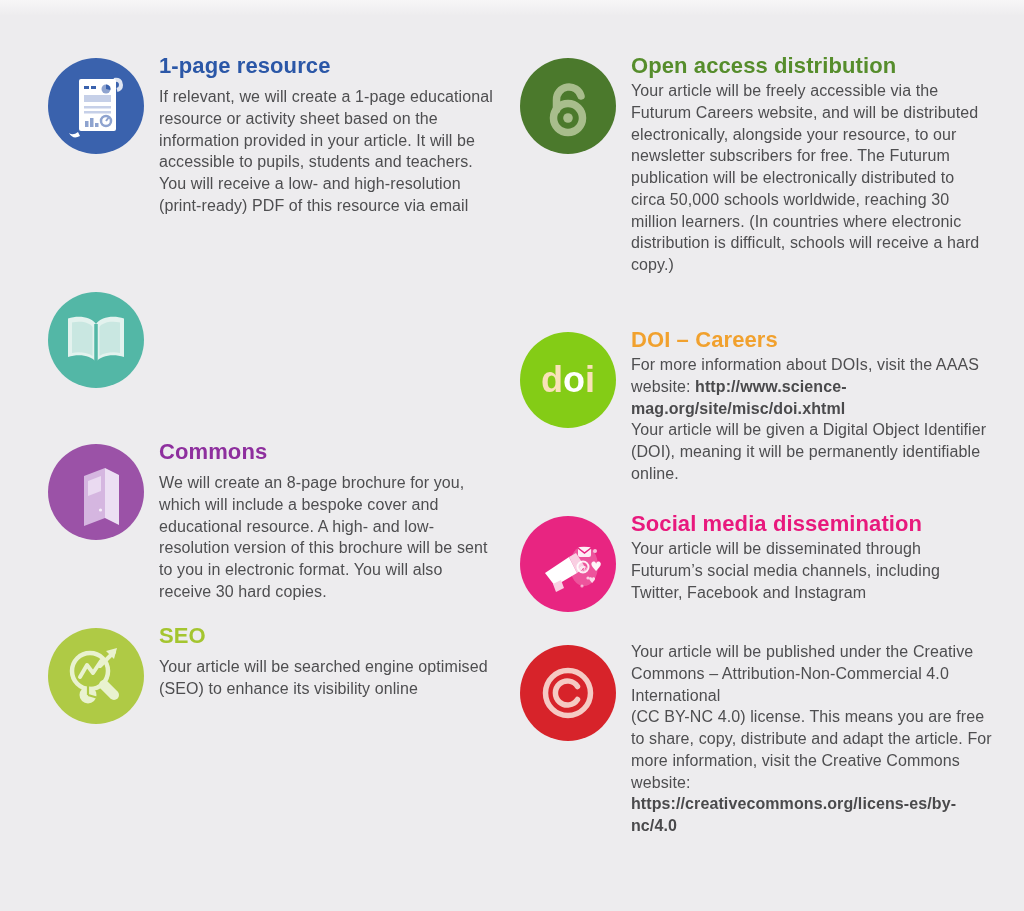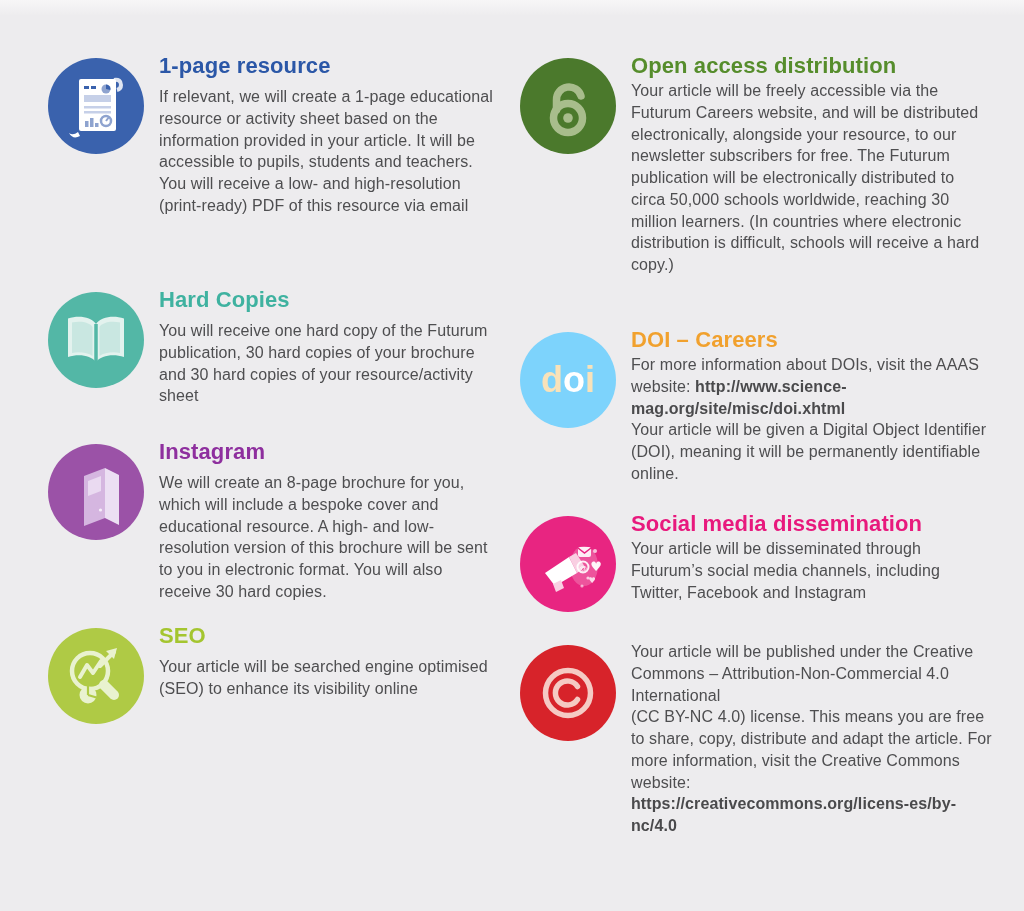--- a/index.html
+++ b/index.html
@@ -61,38 +61,32 @@
     </div>
     <div class="section left" style="left: 48px; top: 288px; width: 445px;">
       <div class="icon-circle" style="background: rgb(83, 183, 166);">
         <svg viewBox="0 0 96 96">
     <path d="M48 32 C43 25 31 23 20 26.5 L20 65 C31 61.5 43 63.5 48 70 C53 63.5 65 61.5 76 65 L76 26.5 C65 23 53 25 48 32 Z" fill="#e3f2ee"></path>
     <path d="M48 32 L48 70" stroke="#53b7a6" stroke-width="3.5"></path>
     <path d="M24 30.5 C33 28.5 42 30.5 44.5 35 L44.5 64 C40 60.5 31 59.5 24 61 Z" fill="#53b7a6" opacity="0.18"></path>
     <path d="M72 30.5 C63 28.5 54 30.5 51.5 35 L51.5 64 C56 60.5 65 59.5 72 61 Z" fill="#53b7a6" opacity="0.18"></path>
   </svg>
       </div>
-      <div class="content">
-        <h3 style="color: rgb(63, 178, 160);">Hard Copies</h3>
-        <div>
-          <p><span>You will receive one hard copy of the Futurum publication, 30 hard copies of your brochure and 30 hard copies of your resource/activity sheet</span></p>
-        </div>
-      </div>
     </div>
     <div class="section left" style="left: 48px; top: 440px; width: 445px;">
       <div class="icon-circle" style="background: rgb(155, 82, 167);">
         <svg viewBox="0 0 96 96">
     <polygon points="36,32 57,24 57,74 36,82" fill="#d5b6e0"></polygon>
     <polygon points="40,37 53,32 53,47 40,52" fill="#eadaf1"></polygon>
     <polygon points="57,24 71,31 71,81 57,74" fill="#ecdff3"></polygon>
     <circle cx="52.5" cy="66" r="1.6" fill="#f6eef9"></circle>
   </svg>
       </div>
       <div class="content">
-        <h3 style="color: rgb(142, 47, 158);">Instagram</h3>
+        <h3 style="color: rgb(142, 47, 158);">Commons</h3>
         <div>
           <p><span>We will create an 8-page brochure for you, which will include a bespoke cover and educational resource. A high- and low-resolution version of this brochure will be sent to you in electronic format. You will also receive 30 hard copies.</span></p>
         </div>
       </div>
     </div>
     <div class="section left" style="left: 48px; top: 624px; width: 445px;">
       <div class="icon-circle" style="background: rgb(175, 202, 69);">
         <svg viewBox="0 0 96 96">
     <circle cx="42" cy="43" r="18" fill="none" stroke="#e9f2cf" stroke-width="4.5"></circle>
     <polyline points="32,49 39,37 45,45 53,33" fill="none" stroke="#e9f2cf" stroke-width="4" stroke-linejoin="round" stroke-linecap="round"></polyline>
@@ -119,21 +113,21 @@
   </svg>
       </div>
       <div class="content">
         <h3 style="color: rgb(86, 141, 44);">Open access distribution</h3>
         <div>
           <p><span>Your article will be freely accessible via the Futurum Careers website, and will be distributed electronically, alongside your resource, to our newsletter subscribers for free. The Futurum publication will be electronically distributed to circa 50,000 schools worldwide, reaching 30 million learners. (In countries where electronic distribution is difficult, schools will receive a hard copy.)</span></p>
         </div>
       </div>
     </div>
     <div class="section right" style="left: 520px; top: 328px; width: 472px;">
-      <div class="icon-circle" style="background: #7dd3fc;">
+      <div class="icon-circle" style="background: #84cc16;">
         <svg viewBox="0 0 96 96">
     <text x="48" y="60" text-anchor="middle" font-family="Liberation Sans, sans-serif" font-size="36" font-weight="bold">
       <tspan fill="#f9e2b9">d</tspan><tspan fill="#ffffff">o</tspan><tspan fill="#f9e2b9">i</tspan>
     </text>
   </svg>
       </div>
       <div class="content">
         <h3 style="color: rgb(241, 161, 46);">DOI – Careers</h3>
         <div>
           <p><span>For more information about DOIs, visit the AAAS website: </span><b>http://www.science-mag.org/site/misc/doi.xhtml</b></p>

